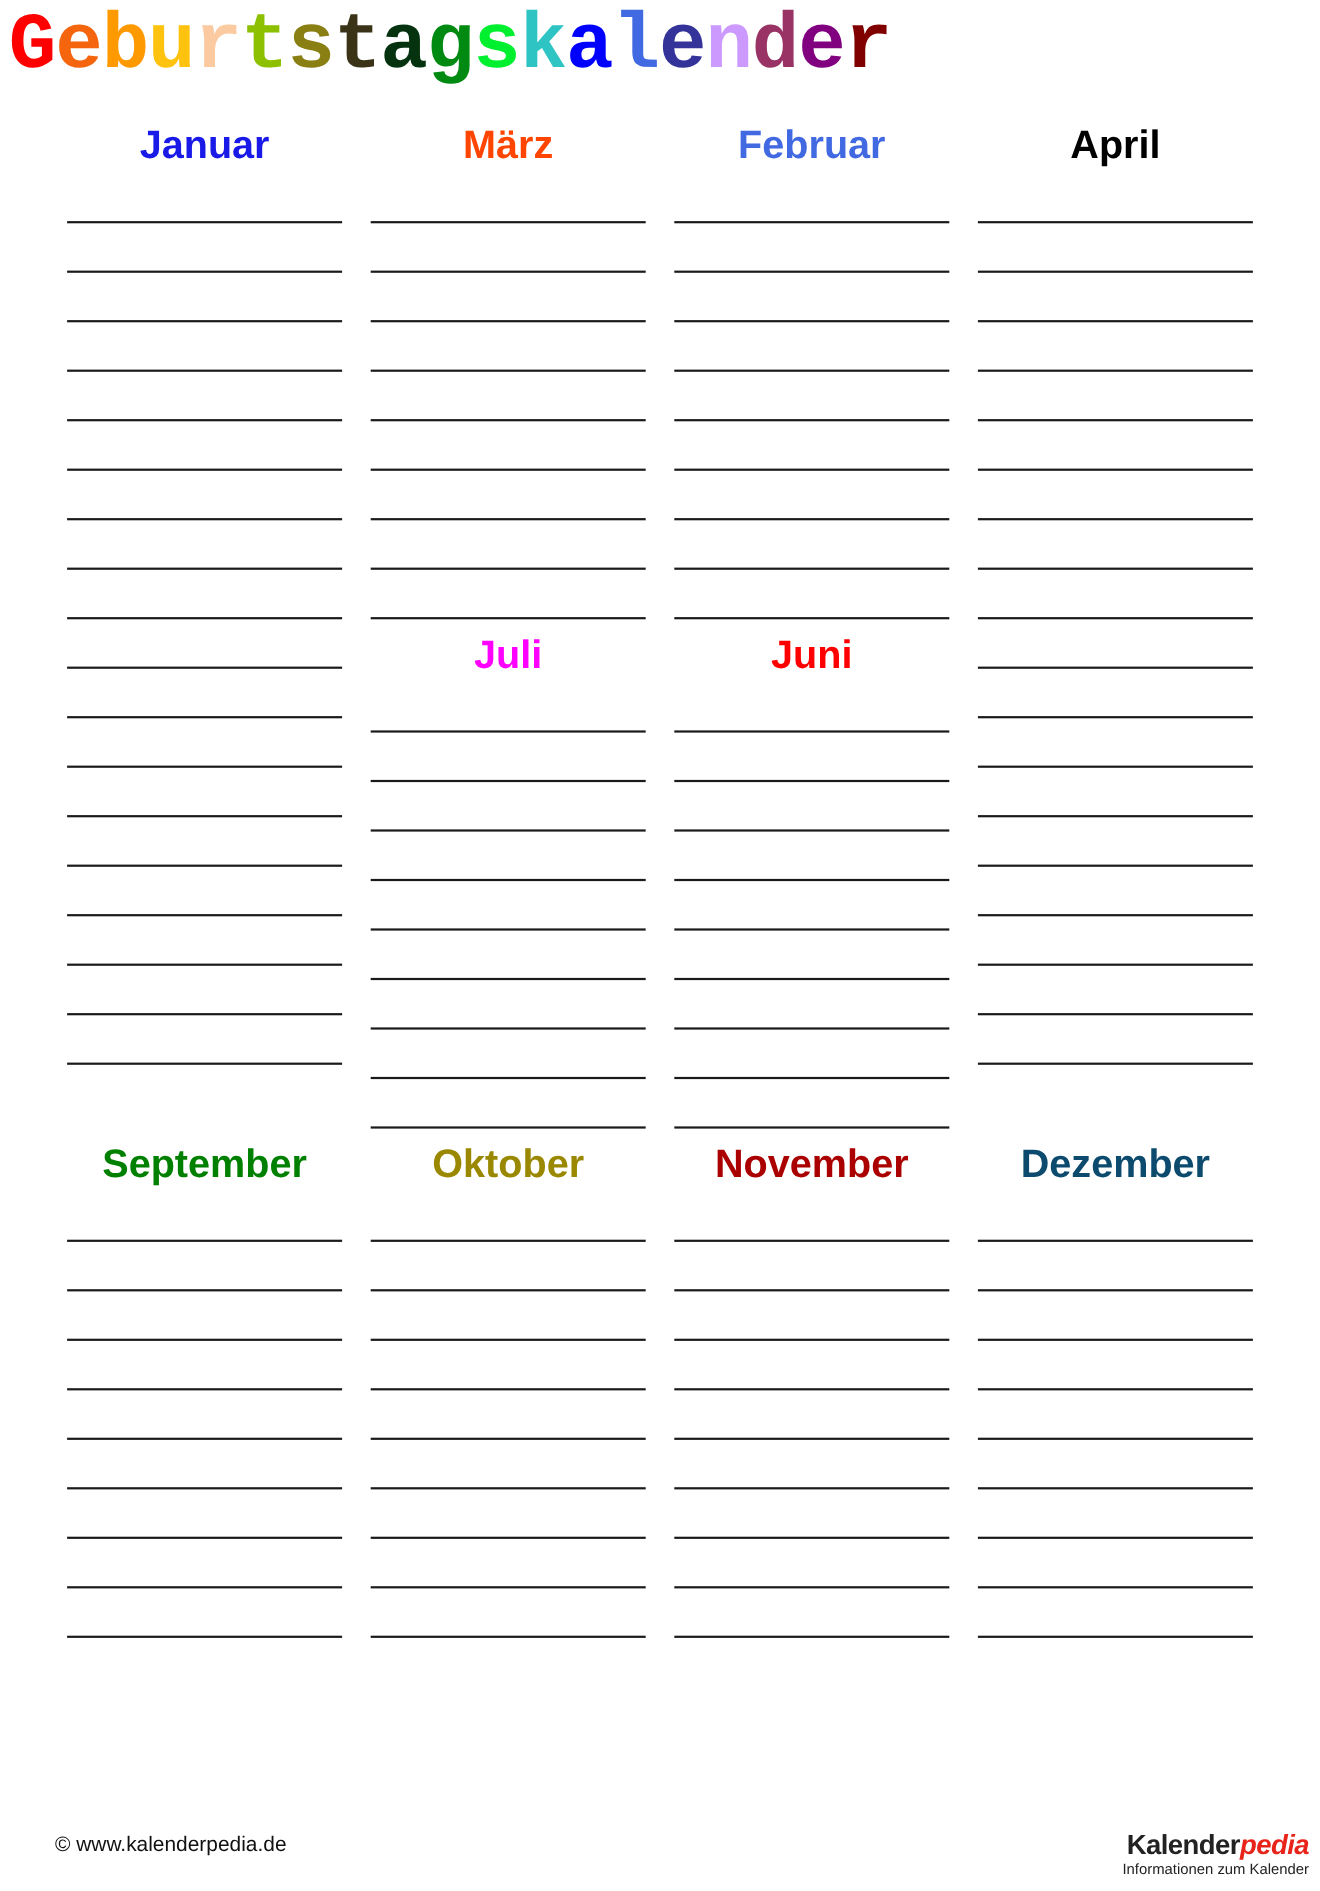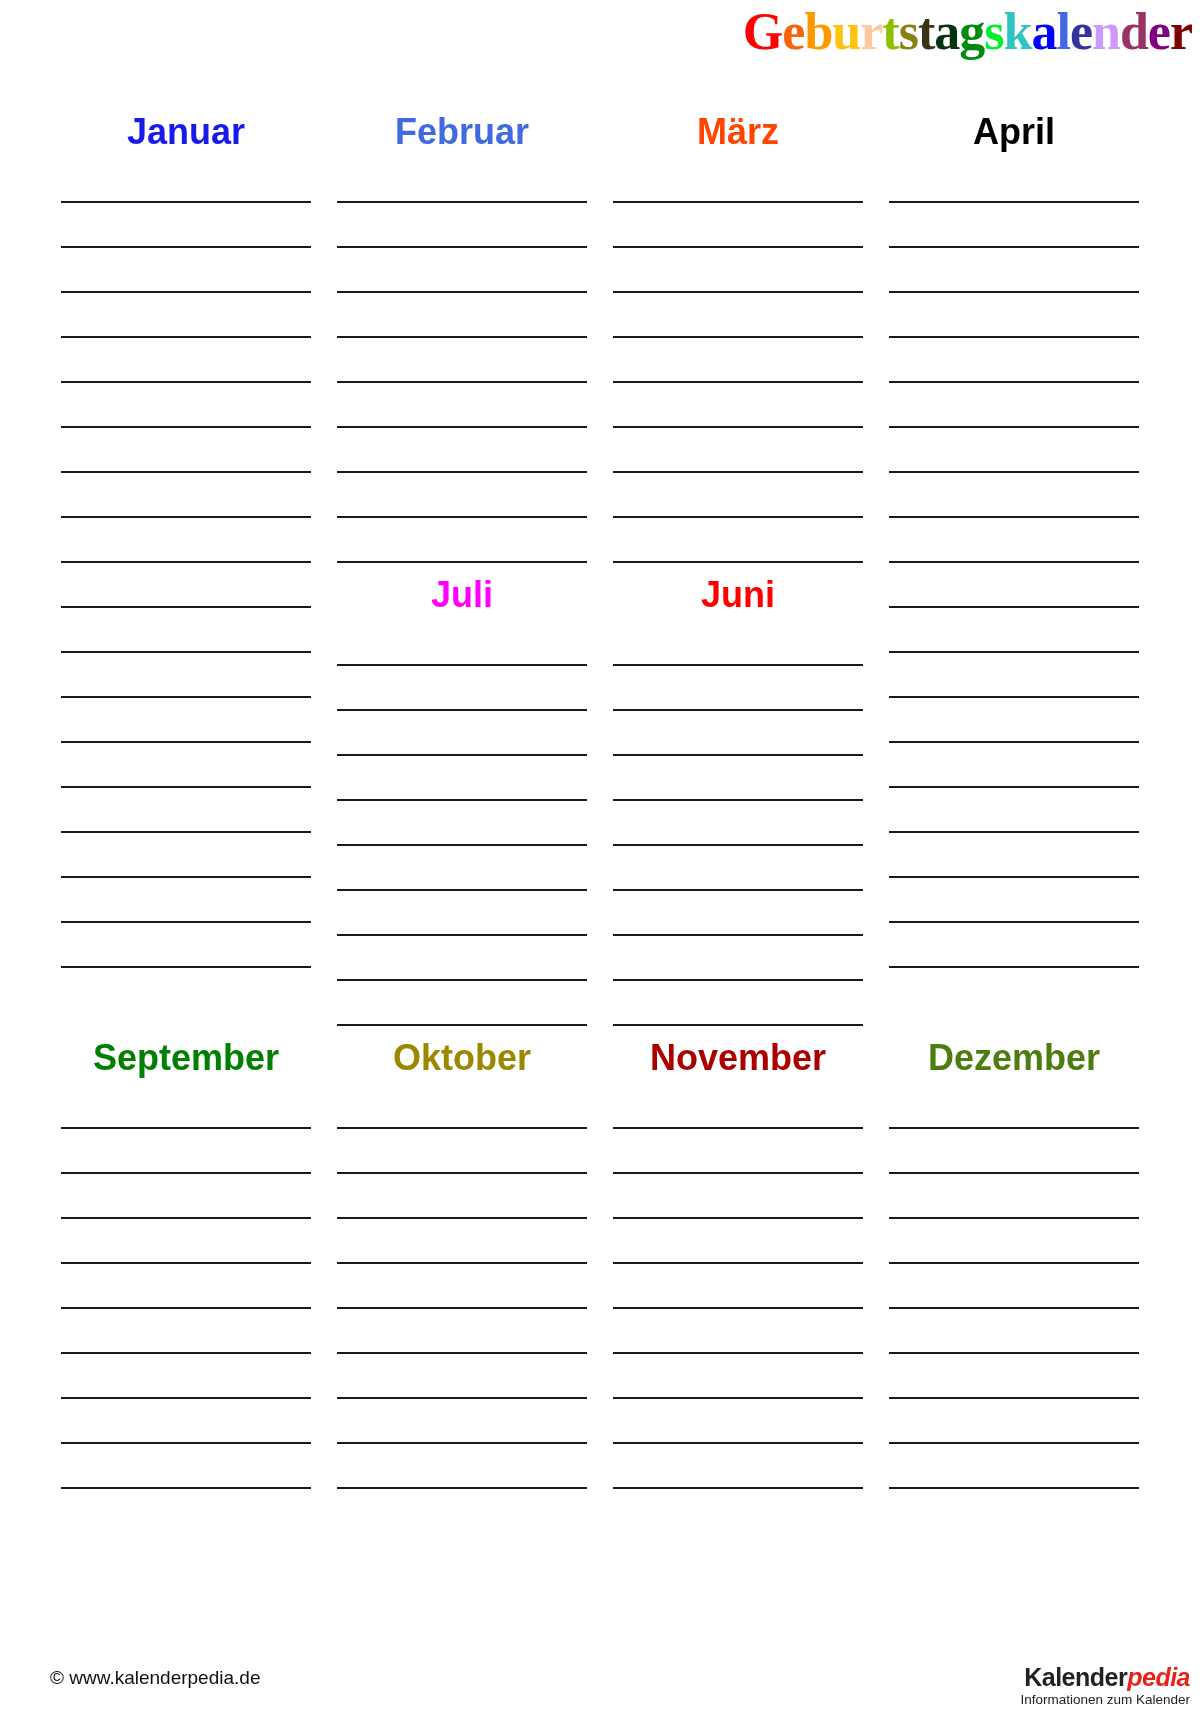--- a/index.html
+++ b/index.html
@@ -18,29 +18,29 @@
   .page {
     width: 1200px;
     height: 1719px;
     position: relative;
     box-sizing: border-box;
     padding: 0 8px;
   }
 
   
   .title {
-    text-align: right;
-    font-size: 52px;
+    text-align: left;
+    font-size: 72px;
     font-weight: bold;
     letter-spacing: -1px;
     line-height: 1;
     padding-top: 6px;
     height: 86px;
     white-space: nowrap;
-    font-family: Liberation Serif, serif;
+    font-family: Liberation Mono, monospace;
   }
   .title span { display: inline; }
 
   
   .block {
     display: flex;
     flex-direction: row;
     justify-content: space-between;
     width: 1078px;
     margin: 0 auto;
@@ -131,35 +131,35 @@
           <div class="write-line"></div>
           <div class="write-line"></div>
           <div class="write-line"></div>
           <div class="write-line"></div>
           <div class="write-line"></div>
           <div class="write-line"></div>
           <div class="write-line"></div>
         </div>
       </div>
       <div class="month">
+        <div class="month-name" style="color: rgb(255, 69, 0);">März</div>
+        <div class="lines">
+          <div class="write-line"></div>
+          <div class="write-line"></div>
+          <div class="write-line"></div>
+          <div class="write-line"></div>
+          <div class="write-line"></div>
+          <div class="write-line"></div>
+          <div class="write-line"></div>
+          <div class="write-line"></div>
+          <div class="write-line"></div>
+        </div>
+      </div>
+      <div class="month">
         <div class="month-name" style="color: rgb(65, 105, 225);">Februar</div>
-        <div class="lines">
-          <div class="write-line"></div>
-          <div class="write-line"></div>
-          <div class="write-line"></div>
-          <div class="write-line"></div>
-          <div class="write-line"></div>
-          <div class="write-line"></div>
-          <div class="write-line"></div>
-          <div class="write-line"></div>
-          <div class="write-line"></div>
-        </div>
-      </div>
-      <div class="month">
-        <div class="month-name" style="color: rgb(255, 69, 0);">März</div>
         <div class="lines">
           <div class="write-line"></div>
           <div class="write-line"></div>
           <div class="write-line"></div>
           <div class="write-line"></div>
           <div class="write-line"></div>
           <div class="write-line"></div>
           <div class="write-line"></div>
           <div class="write-line"></div>
           <div class="write-line"></div>
@@ -273,21 +273,21 @@
           <div class="write-line"></div>
           <div class="write-line"></div>
           <div class="write-line"></div>
           <div class="write-line"></div>
           <div class="write-line"></div>
           <div class="write-line"></div>
           <div class="write-line"></div>
         </div>
       </div>
       <div class="month">
-        <div class="month-name" style="color: #4d7c0f;">Dezember</div>
+        <div class="month-name" style="color: #0c4a6e;">Dezember</div>
         <div class="lines">
           <div class="write-line"></div>
           <div class="write-line"></div>
           <div class="write-line"></div>
           <div class="write-line"></div>
           <div class="write-line"></div>
           <div class="write-line"></div>
           <div class="write-line"></div>
           <div class="write-line"></div>
           <div class="write-line"></div>

